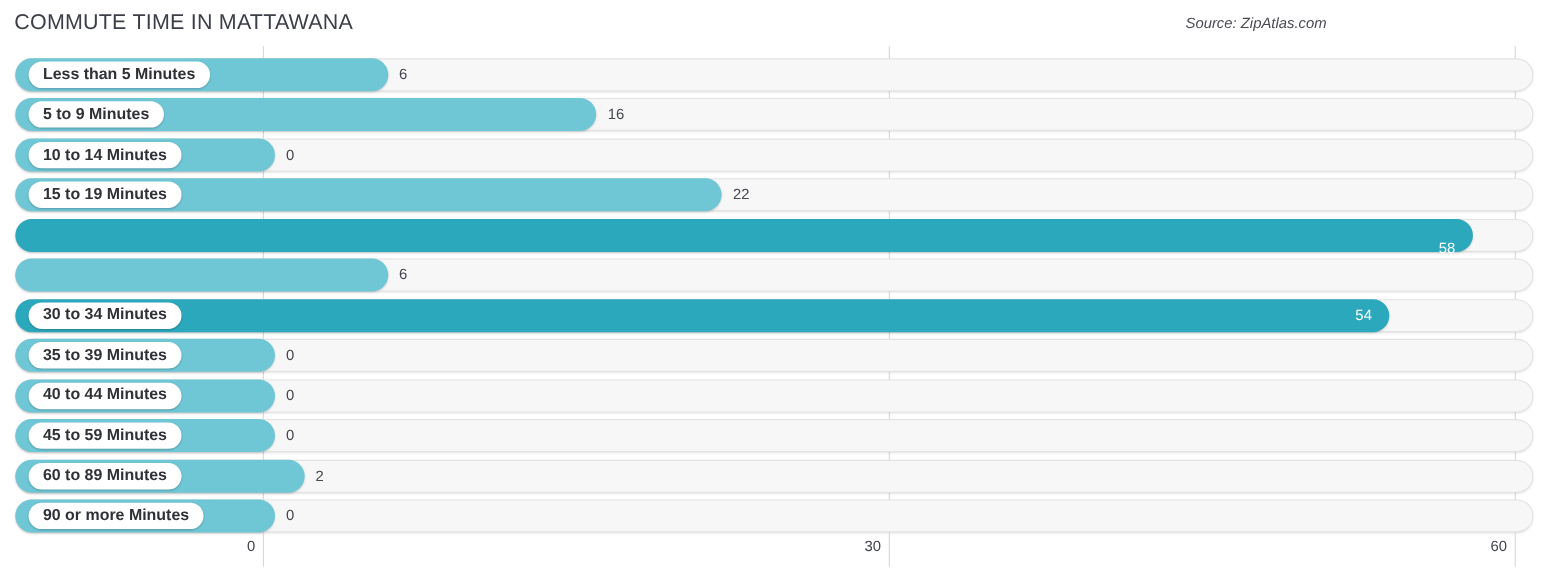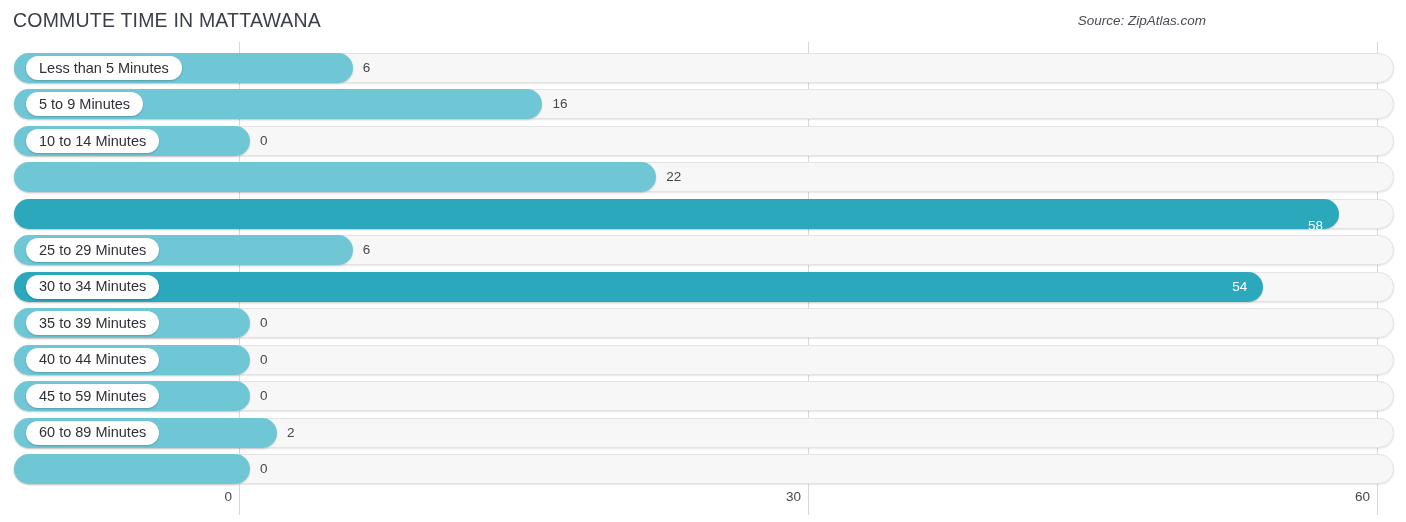--- a/index.html
+++ b/index.html
@@ -99,20 +99,21 @@
     top: 3px;
     height: 24px;
     border-radius: 12px;
     background: #ffffff;
     box-shadow: 0 1px 2px rgba(0,0,0,.22);
     display: flex;
     align-items: center;
     padding: 0 13px;
     box-sizing: border-box;
     white-space: nowrap;
+    font-weight: bold;
   }
   .pill span {
     font-size: 14.5px;
     color: #2f3136;
     line-height: 1;
   }
   
   .val-out {
     position: absolute;
     top: 7px;
@@ -190,33 +191,33 @@
         <div class="track"></div>
         <div class="bar" style="width: 236px; background: rgb(111, 199, 214);"></div>
         <div class="pill">
           <span>10 to 14 Minutes</span>
         </div>
         <div class="val-out" style="left: 260px;">0</div>
       </div>
       <div class="row" style="top: 120.35px;">
         <div class="track"></div>
         <div class="bar" style="width: 642.267px; background: rgb(111, 199, 214);"></div>
+        <div class="pill">
+          <span>15 to 19 Minutes</span>
+        </div>
         <div class="val-out" style="left: 666.267px;">22</div>
       </div>
       <div class="row" style="top: 156.8px;">
         <div class="track"></div>
         <div class="bar" style="width: 1325.07px; background: rgb(43, 168, 188);"></div>
         <div class="val-in" style="left: 1287.07px; width: 36px; margin-top: 12px;">58</div>
       </div>
       <div class="row" style="top: 193.25px;">
         <div class="track"></div>
         <div class="bar" style="width: 338.8px; background: rgb(111, 199, 214);"></div>
-        <div class="pill">
-          <span>25 to 29 Minutes</span>
-        </div>
         <div class="val-out" style="left: 362.8px;">6</div>
       </div>
       <div class="row" style="top: 229.7px;">
         <div class="track"></div>
         <div class="bar" style="width: 1249.2px; background: rgb(43, 168, 188);"></div>
         <div class="pill">
           <span>30 to 34 Minutes</span>
         </div>
         <div class="val-in" style="left: 1211.2px; width: 36px;">54</div>
       </div>
@@ -248,20 +249,23 @@
         <div class="track"></div>
         <div class="bar" style="width: 262.933px; background: rgb(111, 199, 214);"></div>
         <div class="pill">
           <span>60 to 89 Minutes</span>
         </div>
         <div class="val-out" style="left: 286.933px;">2</div>
       </div>
       <div class="row" style="top: 411.95px;">
         <div class="track"></div>
         <div class="bar" style="width: 236px; background: rgb(111, 199, 214);"></div>
+        <div class="pill">
+          <span>90 or more Minutes</span>
+        </div>
         <div class="val-out" style="left: 260px;">0</div>
       </div>
     </div>
 </div>
 
 <div id="axis">
     <div class="axis-tick" style="left: 239px;"></div>
     <div class="tick-label" style="left: 239px;">0</div>
     <div class="axis-tick" style="left: 808px;"></div>
     <div class="tick-label" style="left: 808px;">30</div>

